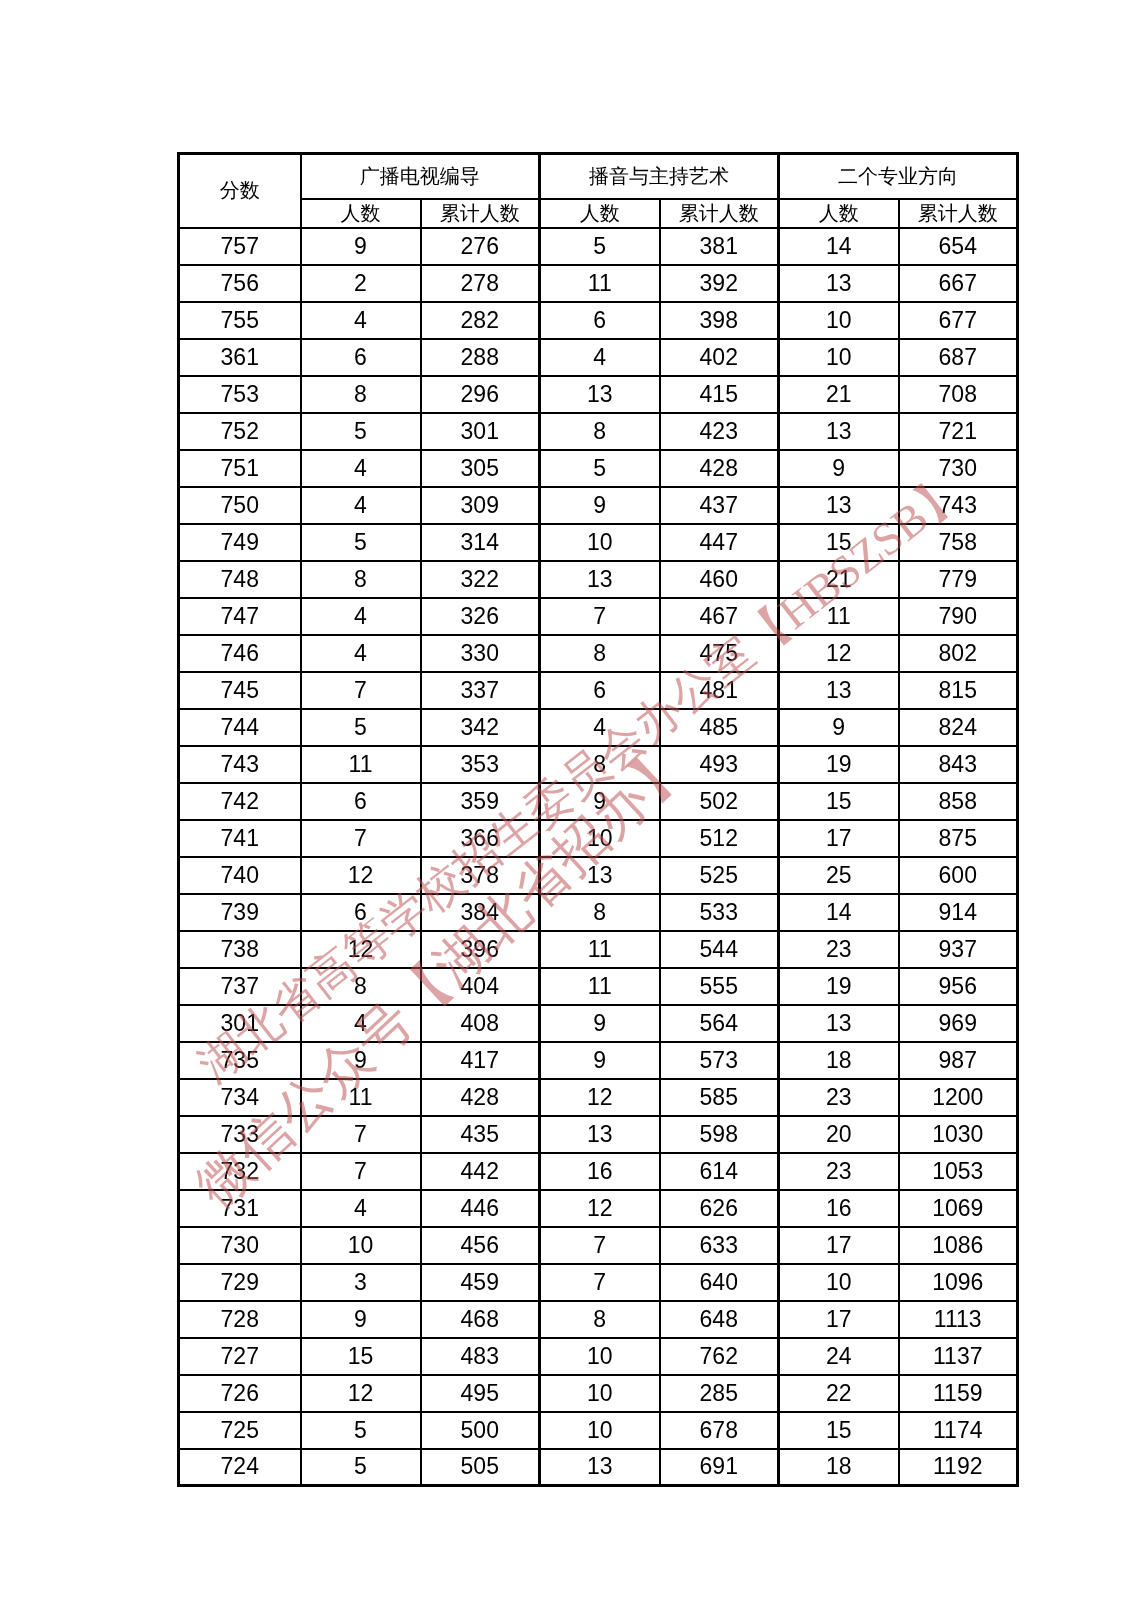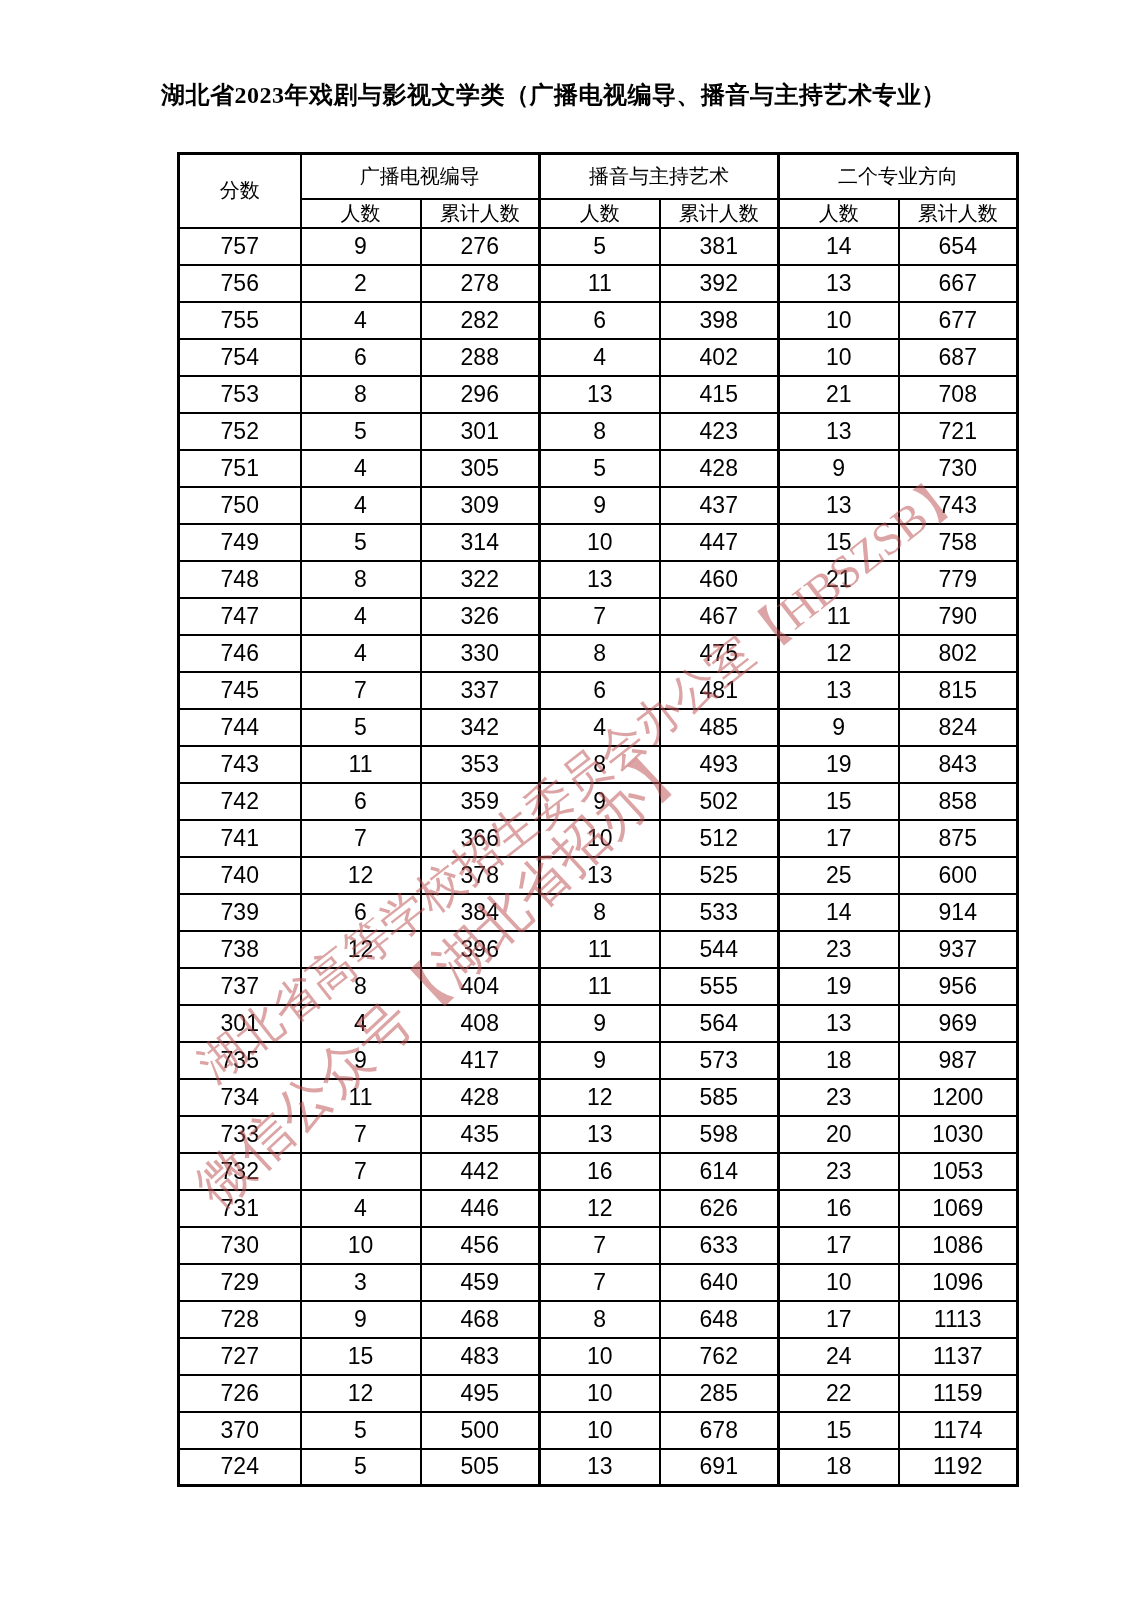--- a/index.html
+++ b/index.html
@@ -76,21 +76,20 @@
   .wm2 {
     left:206px; top:1166px;
     font-size:54px; line-height:60px;
     transform:rotate(-43deg);
   }
 </style>
 </head>
 <body>
 
 <div class="page-title">
-  <div>湖北省2023年戏剧与影视文学类（广播电视编导、播音与主持艺术专业）</div>
 </div>
 
 <table class="score-table">
   <colgroup>
     <col style="width:122px">
     <col style="width:120px">
       <col style="width:119px">
     <col style="width:120px">
       <col style="width:119px">
     <col style="width:120px">
@@ -134,21 +133,21 @@
       <tr>
         <td>755</td>
         <td>4</td>
         <td>282</td>
         <td>6</td>
         <td>398</td>
         <td>10</td>
         <td>677</td>
       </tr>
       <tr>
-        <td>754</td>
+        <td>361</td>
         <td>6</td>
         <td>288</td>
         <td>4</td>
         <td>402</td>
         <td>10</td>
         <td>687</td>
       </tr>
       <tr>
         <td>753</td>
         <td>8</td>
@@ -395,21 +394,21 @@
       <tr>
         <td>726</td>
         <td>12</td>
         <td>495</td>
         <td>10</td>
         <td>285</td>
         <td>22</td>
         <td>1159</td>
       </tr>
       <tr>
-        <td>370</td>
+        <td>725</td>
         <td>5</td>
         <td>500</td>
         <td>10</td>
         <td>678</td>
         <td>15</td>
         <td>1174</td>
       </tr>
       <tr>
         <td>724</td>
         <td>5</td>

